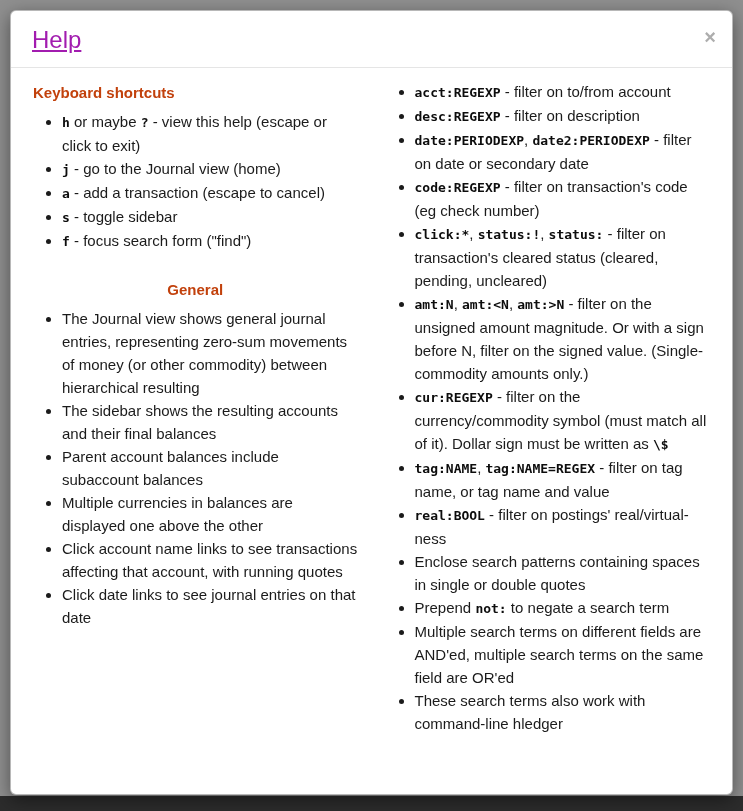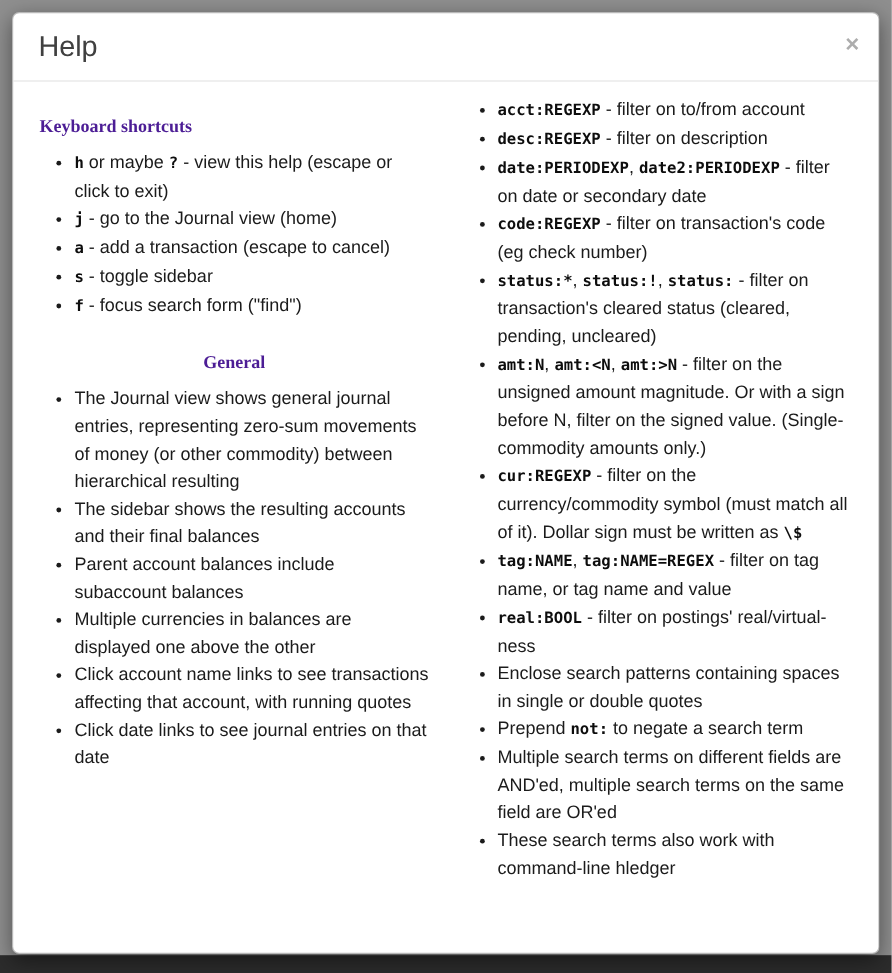--- a/index.html
+++ b/index.html
@@ -44,41 +44,40 @@
     display:flex; flex-direction:column;
     overflow:hidden;
   }
   .modal-header {
     position:relative;
     padding:16px 16px 14px 21px;
     border-bottom:1px solid #e5e5e5;
     flex:0 0 auto;
   }
   .modal-title {
-    font-size:24px; font-weight:500; color:#404040; line-height:1.1;
+    font-size:24px; font-weight:500; color:#a21caf; line-height:1.1;text-decoration:underline;
   }
   .close-btn {
     position:absolute; right:16px; top:16px;
     background:none; border:none; cursor:pointer;
     font-size:20px; font-weight:bold; color:#adadad; line-height:1;
     font-family:"Liberation Sans",sans-serif;
   }
 
   .modal-body {
     flex:1 1 auto;
     padding:12px 22px 18px 22px;
     display:flex; gap:28px;
     overflow:hidden;
   }
   .help-col { flex:1 1 0; min-width:0; }
 
   .section-heading {
-    font-size:15px; font-weight:bold; color:#4c1d95;
-    margin:18px 0 9px 0;
-    font-family:Liberation Serif, serif;
+    font-size:15px; font-weight:bold; color:#c2410c;
+    margin:4px 0 9px 0;
   }
   .help-list + .section-heading { margin-top:28px;text-align:center; }
   .help-list {
     list-style:disc;
     margin:0; padding-left:29px;
   }
   .help-list li {
     font-size:15px; line-height:23px; color:#1b1b1b;
   }
   code {
@@ -119,21 +118,21 @@
           <li>Click account name links to see transactions affecting that account, with running quotes</li>
           <li>Click date links to see journal entries on that date</li>
         </ul>
       </div>
     <div class="help-col" id="col-right">
         <ul class="help-list">
           <li><code>acct:REGEXP</code> - filter on to/from account</li>
           <li><code>desc:REGEXP</code> - filter on description</li>
           <li><code>date:PERIODEXP</code>, <code>date2:PERIODEXP</code> - filter on date or secondary date</li>
           <li><code>code:REGEXP</code> - filter on transaction's code (eg check number)</li>
-          <li><code>status:*</code>, <code>status:!</code>, <code>status:</code> - filter on transaction's cleared status (cleared, pending, uncleared)</li>
+          <li><code>click:*</code>, <code>status:!</code>, <code>status:</code> - filter on transaction's cleared status (cleared, pending, uncleared)</li>
           <li><code>amt:N</code>, <code>amt:&lt;N</code>, <code>amt:&gt;N</code> - filter on the unsigned amount magnitude. Or with a sign before N, filter on the signed value. (Single-commodity amounts only.)</li>
           <li><code>cur:REGEXP</code> - filter on the currency/commodity symbol (must match all of it). Dollar sign must be written as <code>\$</code></li>
           <li><code>tag:NAME</code>, <code>tag:NAME=REGEX</code> - filter on tag name, or tag name and value</li>
           <li><code>real:BOOL</code> - filter on postings' real/virtual-ness</li>
           <li>Enclose search patterns containing spaces in single or double quotes</li>
           <li>Prepend <code>not:</code> to negate a search term</li>
           <li>Multiple search terms on different fields are AND'ed, multiple search terms on the same field are OR'ed</li>
           <li>These search terms also work with command-line hledger</li>
         </ul>
       </div>

